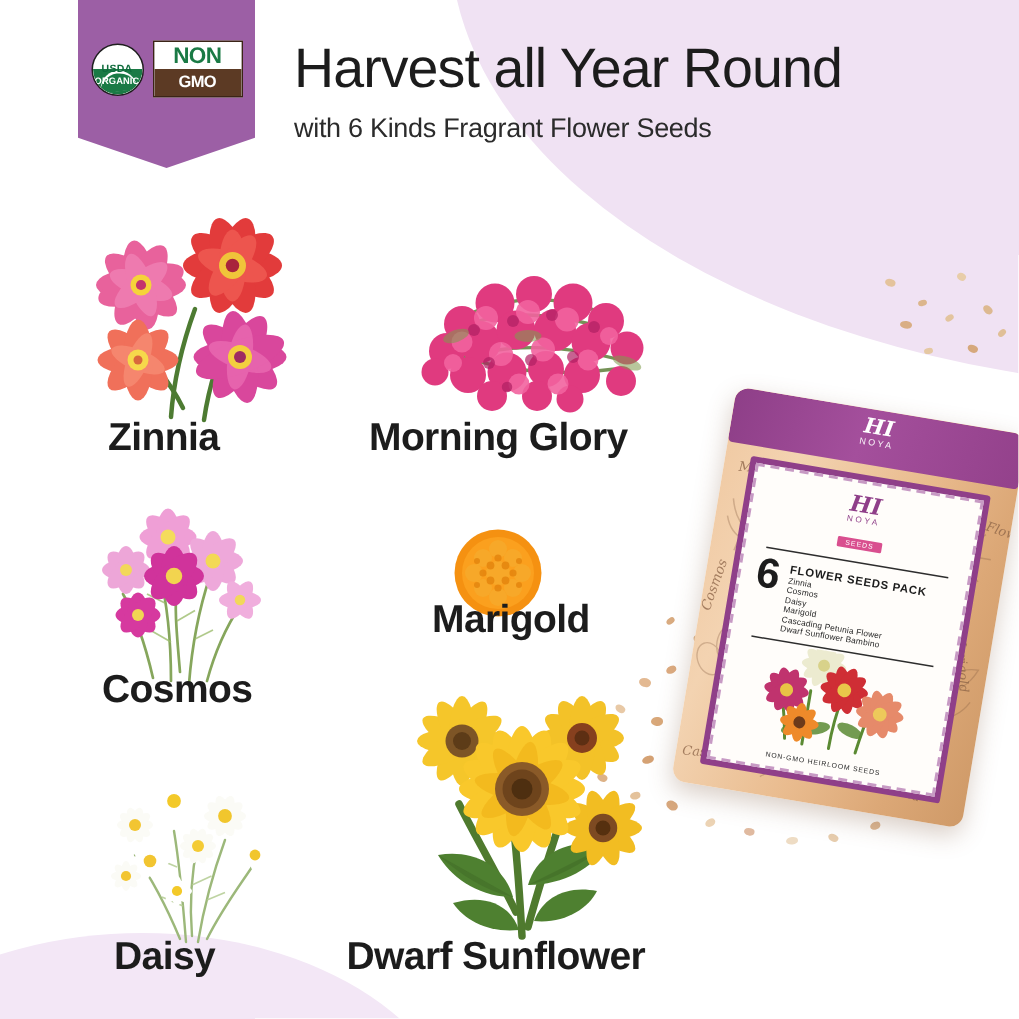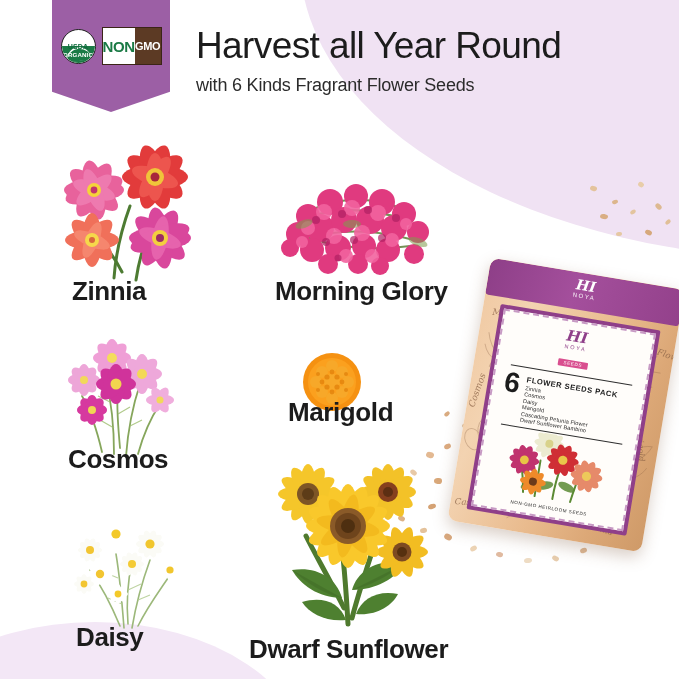--- a/index.html
+++ b/index.html
@@ -38,21 +38,21 @@
     display:flex;align-items:center;justify-content:center;
     border-radius:0 0 50% 50%/0 0 100% 100%;
   }
   .usda .u-bot span{font-size:6.2px;font-weight:bold;color:#fff;letter-spacing:.1px;}
   .usda .u-swoosh{
     position:absolute;bottom:2px;left:4px;width:25px;height:12px;
     border-top:2px solid #fff;border-radius:50%/100% 100% 0 0;transform:rotate(-8deg);
   }
   .nongmo{
     width:58px;height:36px;background:#fff;border:1.2px solid #3b2417;
-    display:flex;flex-direction:row;overflow:hidden;
+    display:flex;flex-direction:column;overflow:hidden;
   }
   .nongmo .ng-top{
     flex:1;display:flex;align-items:center;justify-content:center;background:#fff;
   }
   .nongmo .ng-top span{font-size:15px;font-weight:bold;color:#1a7a45;letter-spacing:-.4px;line-height:1;}
   .nongmo .ng-bot{
     flex:1;display:flex;align-items:center;justify-content:center;background:#5c3a24;
   }
   .nongmo .ng-bot span{font-size:11px;font-weight:bold;color:#fff;letter-spacing:-.4px;line-height:1;}
 
@@ -287,21 +287,21 @@
         <circle cx="114" cy="80" r="4"></circle>
           <circle cx="70" cy="100" r="3.5"></circle>
       </g>
       <g fill="#7f9c4d" opacity=".55">
         <ellipse cx="36" cy="66" rx="9" ry="4" transform="rotate(-20 36 66)"></ellipse>
         <ellipse cx="150" cy="84" rx="10" ry="4" transform="rotate(20 150 84)"></ellipse>
         <ellipse cx="84" cy="66" rx="9" ry="4"></ellipse>
       </g>
     </svg>
   </div>
-  <div class="flabel" style="left:275px;top:276px;">Morning Glory</div>
+  <div class="flabel" style="left:246px;top:276px;">Morning Glory</div>
 
   <div class="art" style="left:56px;top:318px;">
     <svg width="150" height="140" viewBox="0 0 150 140">
       <g stroke="#86a65c" stroke-width="1.8" fill="none" stroke-linecap="round">
         <path d="M58 136 C58 110 56 86 50 62"></path>
           <path d="M70 138 C72 112 76 90 84 66"></path>
         <path d="M46 134 C40 108 34 92 26 78"></path>
           <path d="M82 136 C88 114 96 98 104 86"></path>
         <path d="M64 130 C62 106 60 88 62 70"></path>
       </g>
@@ -570,21 +570,21 @@
             <ellipse rx="32" ry="9" transform="rotate(56)"></ellipse>
           <ellipse rx="32" ry="9" transform="rotate(101)"></ellipse>
             <ellipse rx="32" ry="9" transform="rotate(146)"></ellipse>
         </g>
         <circle r="18" fill="#8a5a28"></circle>
           <circle r="13" fill="#6e441c"></circle>
           <circle r="7" fill="#4e2f10"></circle>
       </g>
     </svg>
   </div>
-  <div class="flabel" style="left:249px;top:622px;margin-top:12px;">Dwarf Sunflower</div>
+  <div class="flabel" style="left:231px;top:622px;">Dwarf Sunflower</div>
 
   <div class="seed" style="left:590px;top:186px;width:7px;height:5px;background:#e4c39c;transform:rotate(20deg);"></div>
   <div class="seed" style="left:612px;top:200px;width:6px;height:4px;background:#dcb68c;transform:rotate(-14deg);"></div>
   <div class="seed" style="left:638px;top:182px;width:6px;height:5px;background:#e8cda9;transform:rotate(35deg);"></div>
   <div class="seed" style="left:600px;top:214px;width:8px;height:5px;background:#d9ae84;transform:rotate(10deg);"></div>
   <div class="seed" style="left:630px;top:210px;width:6px;height:4px;background:#e3c49e;transform:rotate(-30deg);"></div>
   <div class="seed" style="left:655px;top:204px;width:7px;height:5px;background:#ddb991;transform:rotate(48deg);"></div>
   <div class="seed" style="left:616px;top:232px;width:6px;height:4px;background:#e5c8a3;transform:rotate(-8deg);"></div>
   <div class="seed" style="left:645px;top:230px;width:7px;height:5px;background:#d6a87c;transform:rotate(26deg);"></div>
   <div class="seed" style="left:665px;top:220px;width:6px;height:4px;background:#e0bf97;transform:rotate(-40deg);"></div>

